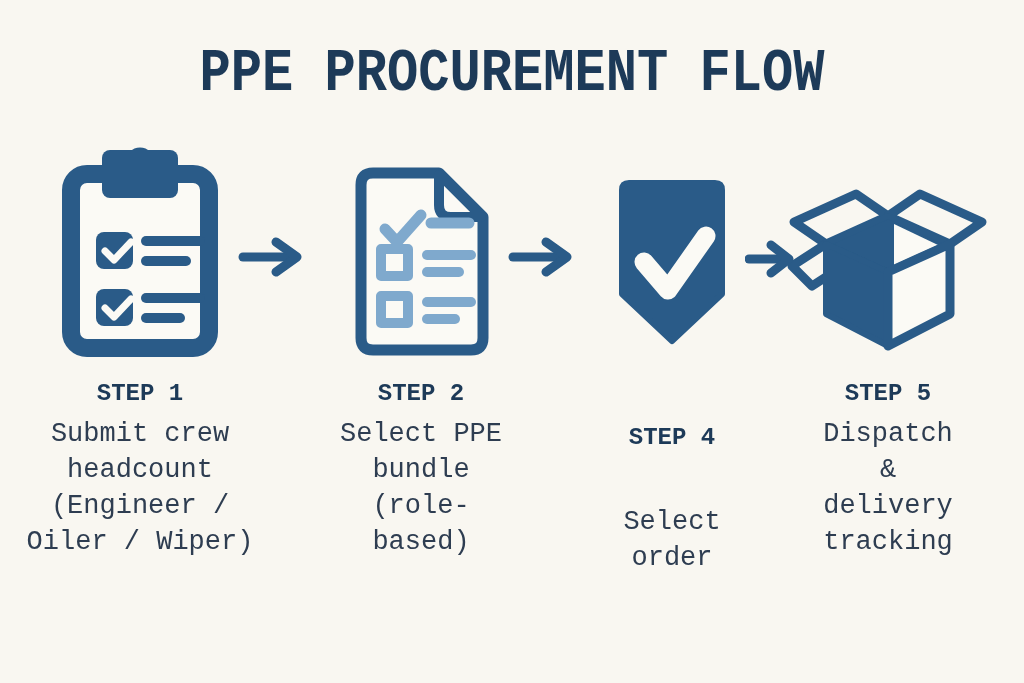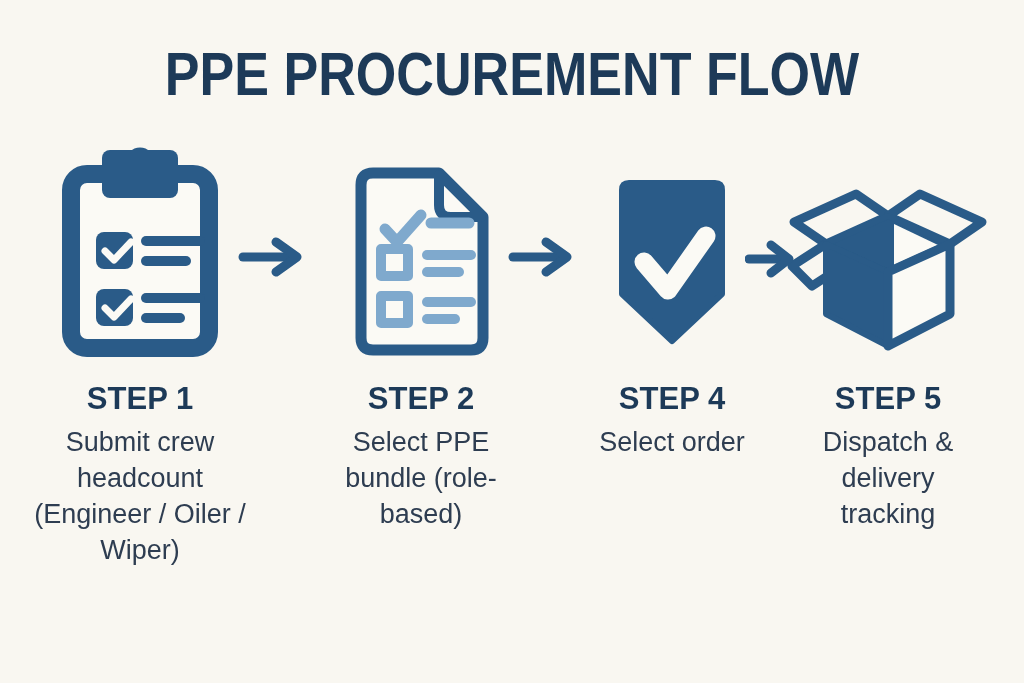--- a/index.html
+++ b/index.html
@@ -9,58 +9,58 @@
     --heading:#1d3a58;
     --body_text:#2e3d51;
     --paper:#fbfaf5;
   }
   *{margin:0;padding:0;box-sizing:border-box;}
   html,body{background:#e8e8e8;}
   .canvas{
     position:relative;
     width:1024px;height:683px;
     background:var(--background);
-    font-family:Liberation Sans, sans-serif;
+    font-family:Liberation Mono, monospace;
     overflow:hidden;
   }
   .title{
     position:absolute;top:40px;left:0;width:1024px;
     text-align:center;
     font-size:62px;font-weight:800;line-height:1.1;
     letter-spacing:0px;
     color:var(--heading);
     transform:scaleX(0.84);
     transform-origin:512px 50%;
     white-space:nowrap;
   }
   .step{
     position:absolute;top:145px;
     text-align:center;
     display:flex;flex-direction:column;align-items:center;
   }
   .col1{left:18px;width:244px;}
   .col2{left:326px;width:190px;}
-  .col3{left:592px;width:160px;}
+  .col3{left:592px;width:160px;gap:44px;}
   .col4{left:808px;width:160px;}
   .icon-wrap{
     height:213px;width:100%;
     display:flex;align-items:flex-end;justify-content:center;
   }
   .icon-wrap svg{flex-shrink:0;display:block;}
   .icon *{stroke-linejoin:round;stroke-linecap:round;}
   .fD{fill:var(--primary);}
   .fW{fill:var(--paper);}
   .fWsD{fill:var(--paper);stroke:var(--primary);}
   .fDsD{fill:var(--primary);stroke:var(--primary);}
   .sD{stroke:var(--primary);fill:none;}
   .sW{stroke:var(--paper);fill:none;}
   .sL{stroke:var(--light);fill:none;}
   .step-label{
     margin-top:22px;
-    font-size:31px;font-weight:800;line-height:1.2;
+    font-size:24px;font-weight:800;line-height:1.2;
     color:var(--heading);
   }
   .step-desc{
     margin-top:7px;
     font-size:27px;font-weight:400;line-height:36px;
     color:var(--body_text);
   }
   .arrow{position:absolute;}
   .a1{left:238px;top:235px;}
   .a2{left:508px;top:235px;}

